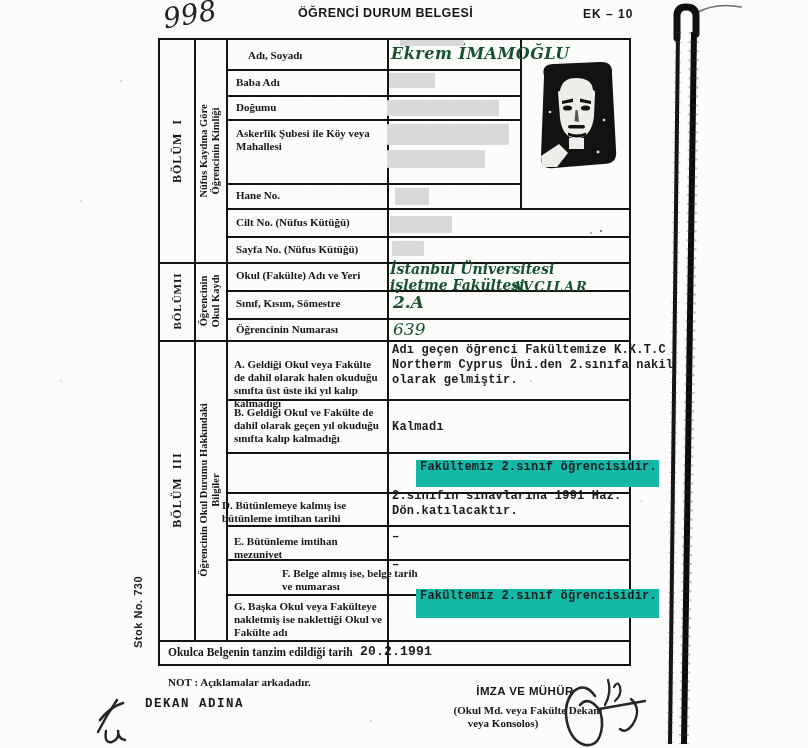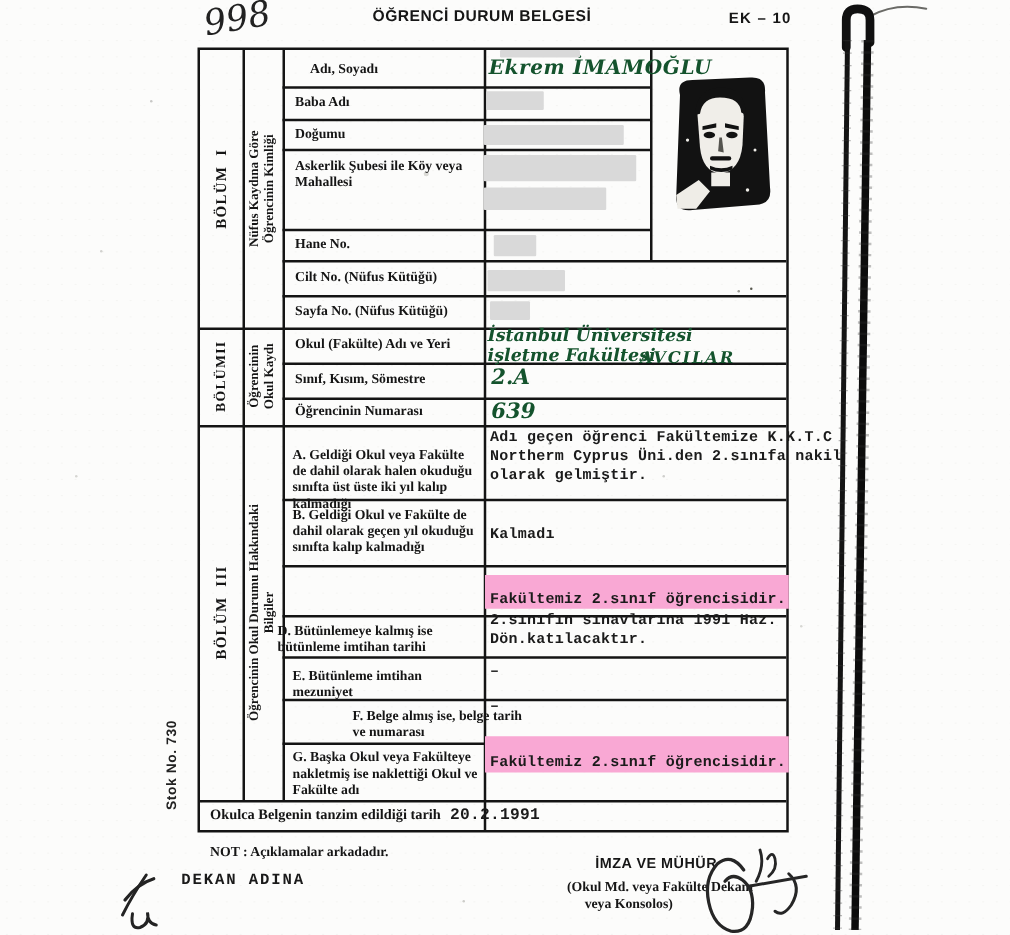--- a/index.html
+++ b/index.html
@@ -17,21 +17,21 @@
   .vline{width:2px;}
   .hline{height:2px;}
   .cell-label{position:absolute;font-weight:bold;font-size:11px;line-height:13px;color:#151515;}
   .rot{position:absolute;display:flex;align-items:center;justify-content:center;transform:rotate(-90deg);
        text-align:center;font-weight:bold;}
   .rot-main{font-size:12px;letter-spacing:1px;word-spacing:4px;color:#151515;}
   .rot-sub{font-size:10.5px;line-height:12px;white-space:pre-line;color:#151515;}
   .typed{font-family:"Liberation Mono",monospace;font-weight:bold;font-size:12px;line-height:15px;
          letter-spacing:.2px;color:#1b1b1b;white-space:pre-line;}
   .redact{position:absolute;background:#d9d9d9;border-radius:1px;}
-  .hl{position:absolute;background:#f9a8d4;display:flex;align-items:flex-end;padding-left:4px;box-sizing:border-box;}
+  .hl{position:absolute;background:#14b8a6;display:flex;align-items:flex-start;padding-left:4px;box-sizing:border-box;margin-left:28px;}
   .footer-note{font-weight:bold;font-size:11px;color:#161616;}
   .dekan{font-family:"Liberation Mono",monospace;font-weight:bold;font-size:12.5px;letter-spacing:1.5px;color:#1a1a1a;}
   .imza-title{font-family:"Liberation Sans",sans-serif;font-weight:bold;font-size:11.5px;letter-spacing:.4px;color:#161616;}
   .imza-sub{font-weight:bold;font-size:11px;line-height:13px;color:#161616;text-align:center;}
   .stok{font-family:"Liberation Sans",sans-serif;font-weight:bold;font-size:11px;letter-spacing:.5px;color:#222;}
   .specks{position:absolute;width:2px;height:2px;border-radius:50%;background:#c8c8c6;
      box-shadow: -40px 120px 0 #d2d2cf, 220px 58px 0 1px #dadad6, 410px 300px 0 #cfcfcc,
      120px 420px 0 #d5d5d2, 300px 520px 0 1px #d8d8d4, -60px 300px 0 #d6d6d2,
      480px 150px 0 #58584f, 470px 152px 0 #9a9a92, 250px 640px 0 #cdcdc9,
      440px 560px 0 #d4d4d0, 40px 560px 0 #d0d0cc, 520px 420px 0 #d7d7d3,
@@ -132,21 +132,21 @@
       <path d="M9,96 L27,84 L36,93 L25,107 L10,107 Z" fill="#efede7"></path>
       <circle cx="18" cy="52" r="1.3" fill="#efede8"></circle>
       <circle cx="72" cy="60" r="1.2" fill="#efede8"></circle>
       <circle cx="66" cy="92" r="1.4" fill="#efede8"></circle>
     </svg>
 
     <div class="abs hand" style="left:230px;top:221px;font-size:14px;font-weight:bold;">İstanbul Üniversitesi</div>
     <div class="abs hand" style="left:230px;top:237px;font-size:14px;font-weight:bold;">işletme Fakültesi</div>
     <div class="abs hand" style="left:352px;top:239px;font-size:13px;font-weight:bold;letter-spacing:1.5px;">AVCILAR</div>
     <div class="abs hand" style="left:233px;top:252px;font-size:17px;font-weight:bold;">2.A</div>
-    <div class="abs hand" style="left:233px;top:279px;font-size:17px;font-weight:bold;">639</div>
+    <div class="abs hand" style="left:233px;top:279px;font-size:17px;font-weight:normal;">639</div>
 
     <div class="abs typed" style="left:232px;top:303px;width:300px;">Adı geçen öğrenci Fakültemize K.K.T.C
 Northerm Cyprus Üni.den 2.sınıfa nakil
 olarak gelmiştir.</div>
     <div class="abs typed" style="left:232px;top:380px;">Kalmadı</div>
     <div class="hl" style="left:228px;top:420px;width:243px;height:27px;">
       <span class="typed">Fakültemiz 2.sınıf öğrencisidir.</span>
     </div>
     <div class="abs typed" style="left:232px;top:449px;width:290px;">2.sınıfın sınavlarına 1991 Haz.
 Dön.katılacaktır.</div>

